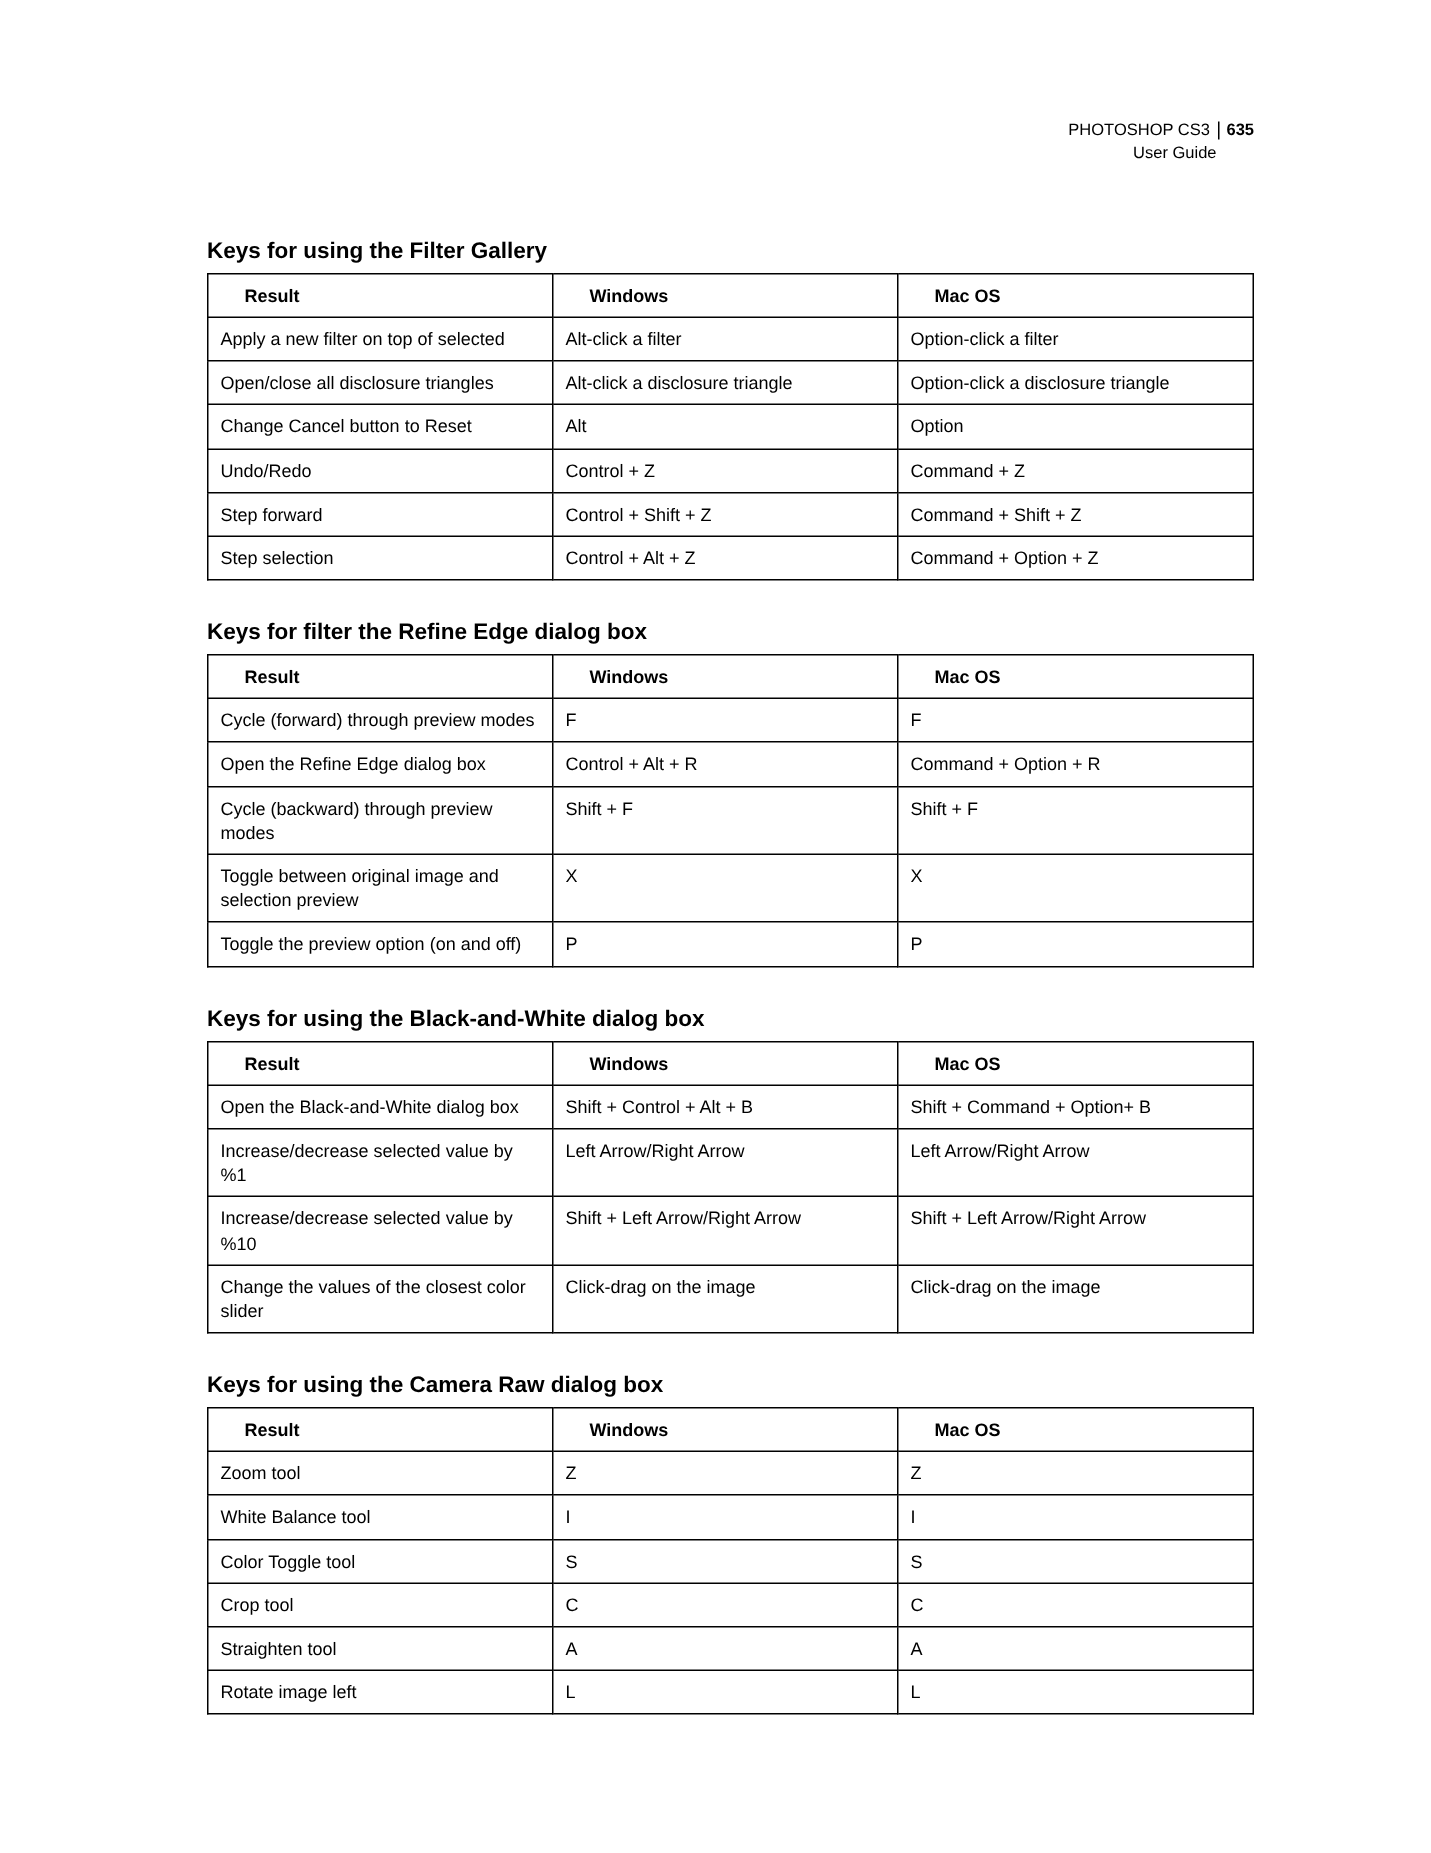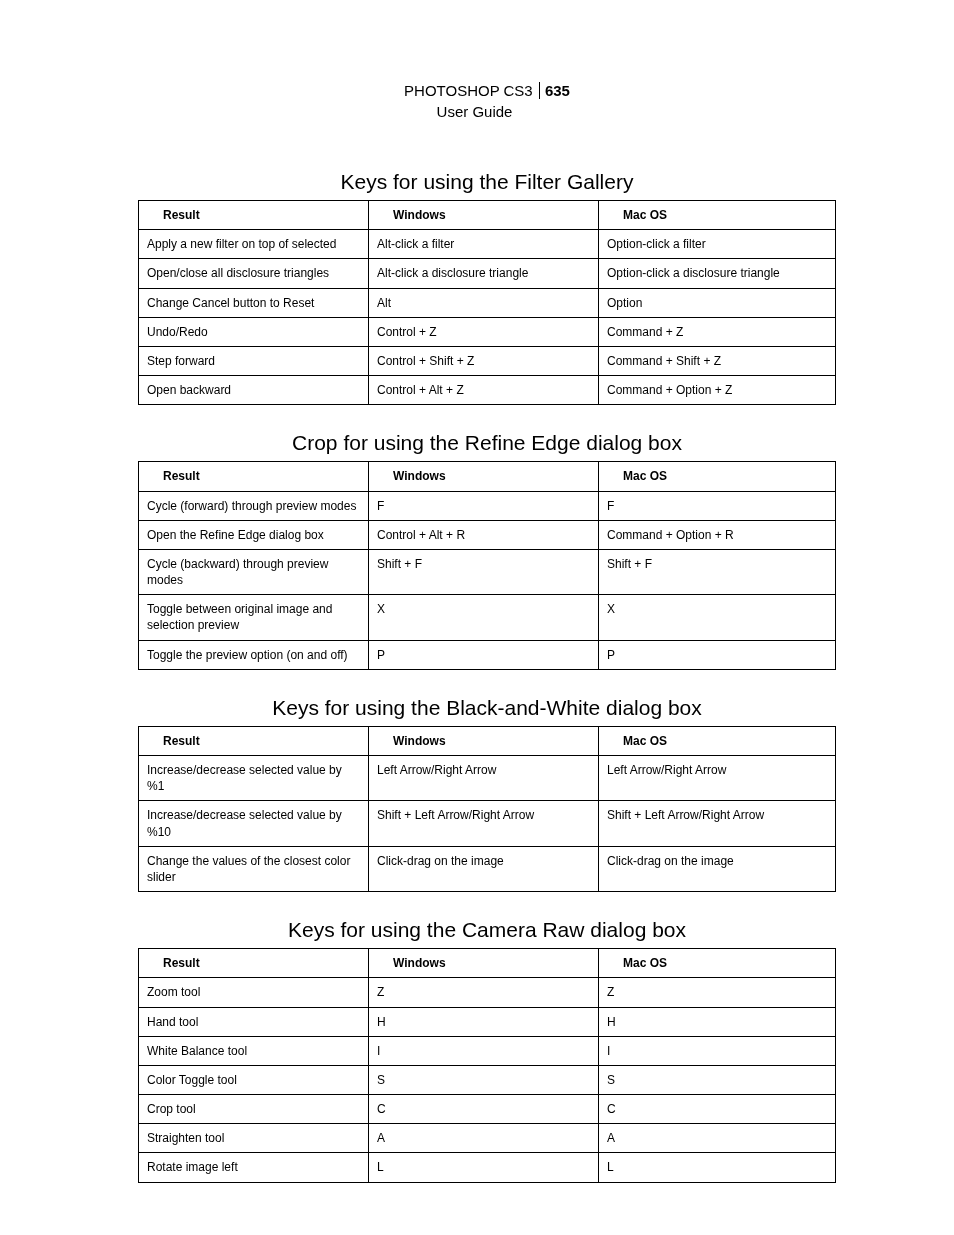--- a/index.html
+++ b/index.html
@@ -10,41 +10,40 @@
     padding: 0;
     background: #fff;
   }
   .page {
     width: 954px;
     box-sizing: border-box;
     padding: 80px 118px 60px 138px;
     margin: 0 auto;
   }
   .running-header {
-    text-align: center;
-    font-size: 15px;
+    text-align: right;
+    font-size: 11px;
     margin-bottom: 48px;
     line-height: 1.4;
   }
   .running-header .line1 { }
   .running-header .pagenum {
     font-weight: bold;
     border-left: 1px solid #000;
     padding-left: 5px;
     margin-left: 2px;
   }
   .running-header .line2 {
     font-weight: normal;
     padding-right: 25px;
   }
   .section-title {
-    font-weight: normal;
-    font-size: 21px;
+    font-weight: bold;
+    font-size: 15px;
     margin: 26px 0 6px 0;
-    text-align: center;
   }
   table {
     border-collapse: collapse;
     width: 100%;
     table-layout: fixed;
   }
   th, td {
     border: 1px solid #000;
     padding: 6px 8px;
     text-align: left;
@@ -108,27 +107,27 @@
             <td>Undo/Redo</td>
             <td>Control + Z</td>
             <td>Command + Z</td>
           </tr>
           <tr>
             <td>Step forward</td>
             <td>Control + Shift + Z</td>
             <td>Command + Shift + Z</td>
           </tr>
           <tr>
-            <td>Open backward</td>
+            <td>Step selection</td>
             <td>Control + Alt + Z</td>
             <td>Command + Option + Z</td>
           </tr>
         </tbody>
       </table>
-      <div class="section-title">Crop for using the Refine Edge dialog box</div>
+      <div class="section-title">Keys for filter the Refine Edge dialog box</div>
       <table>
         <colgroup>
           <col class="c1">
           <col class="c2">
           <col class="c3">
         </colgroup>
         <thead>
           <tr>
             <th>Result</th>
             <th>Windows</th>
@@ -172,20 +171,25 @@
         </colgroup>
         <thead>
           <tr>
             <th>Result</th>
             <th>Windows</th>
             <th>Mac OS</th>
           </tr>
         </thead>
         <tbody>
           <tr>
+            <td>Open the Black-and-White dialog box</td>
+            <td>Shift + Control + Alt + B</td>
+            <td>Shift + Command + Option+ B</td>
+          </tr>
+          <tr>
             <td>Increase/decrease selected value by %1</td>
             <td>Left Arrow/Right Arrow</td>
             <td>Left Arrow/Right Arrow</td>
           </tr>
           <tr>
             <td>Increase/decrease selected value by %10</td>
             <td>Shift + Left Arrow/Right Arrow</td>
             <td>Shift + Left Arrow/Right Arrow</td>
           </tr>
           <tr>
@@ -209,25 +213,20 @@
             <th>Mac OS</th>
           </tr>
         </thead>
         <tbody>
           <tr>
             <td>Zoom tool</td>
             <td>Z</td>
             <td>Z</td>
           </tr>
           <tr>
-            <td>Hand tool</td>
-            <td>H</td>
-            <td>H</td>
-          </tr>
-          <tr>
             <td>White Balance tool</td>
             <td>I</td>
             <td>I</td>
           </tr>
           <tr>
             <td>Color Toggle tool</td>
             <td>S</td>
             <td>S</td>
           </tr>
           <tr>

